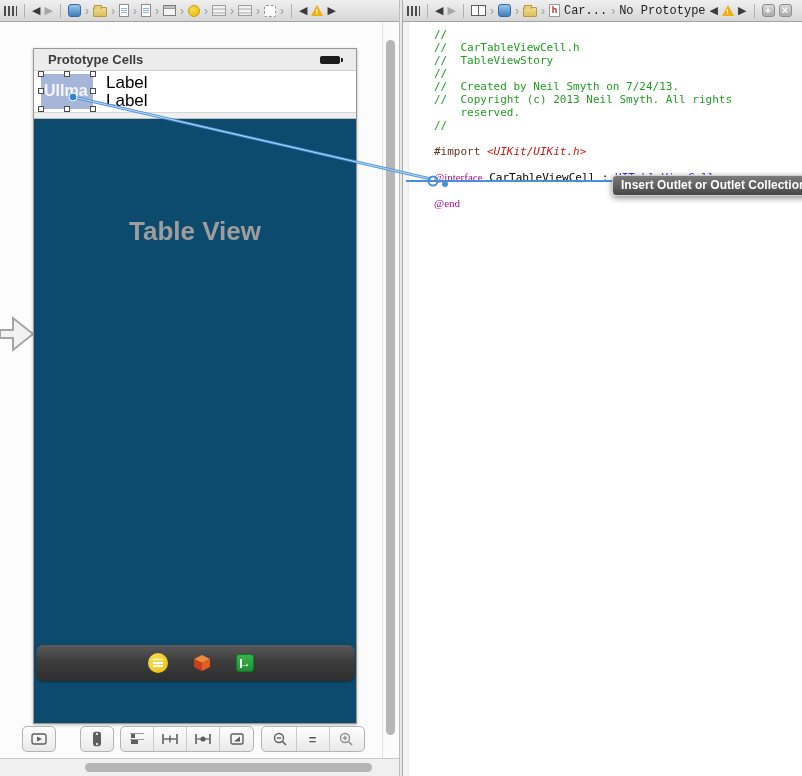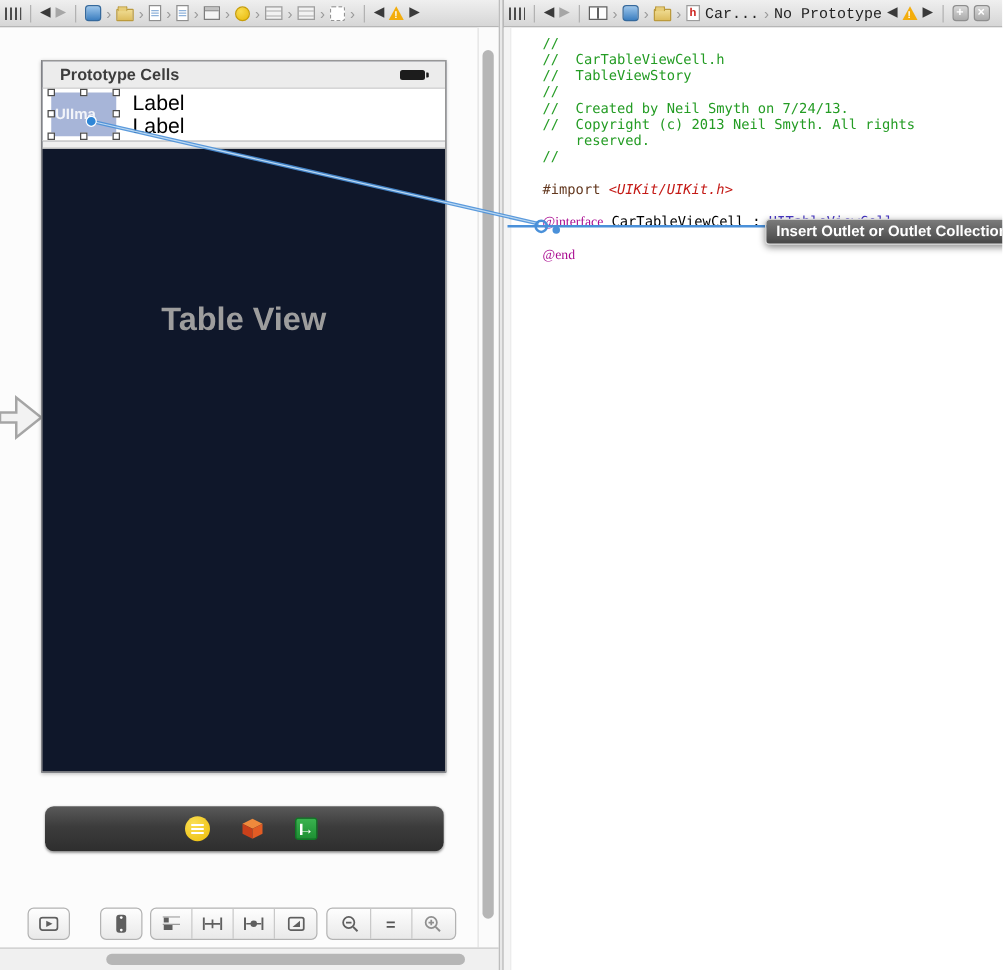--- a/index.html
+++ b/index.html
@@ -44,37 +44,37 @@
     color:#cc1f1a; font-weight:bold; font-size:9px; text-align:center; line-height:11px; }
   .i-warn { width:0; height:0; flex:none; border-left:6px solid transparent; border-right:6px solid transparent;
     border-bottom:11px solid #f3ad0c; position:relative; }
   .i-warn span { position:absolute; left:-2px; top:2px; color:#fff; font-size:8px; font-weight:bold; }
   .mini-btn { width:13px; height:13px; flex:none; border-radius:3px; background:linear-gradient(#d9d9d9,#ababab);
     border:1px solid #8e8e8e; color:#fff; font-size:10px; font-weight:bold; line-height:11px; text-align:center; }
 
   
   .canvas { position:absolute; left:0; top:22px; width:399px; height:736px; background:#fcfcfc; }
 
-  .scene { position:absolute; left:33px; top:26px; width:324px; height:570px;
-    border:1px solid #979797; background:#0f172a; box-shadow:0 1px 3px rgba(0,0,0,.25); }
+  .scene { position:absolute; left:33px; top:26px; width:324px; height:676px;
+    border:1px solid #979797; background:#0c4a6e; box-shadow:0 1px 3px rgba(0,0,0,.25); }
   .scene-header { position:relative; height:22px; background:#ececec; border-bottom:1px solid #cfcfcf;
     font-size:13px; font-weight:bold; color:#3d3d3d; line-height:22px; padding-left:14px; }
   .battery { position:absolute; right:16px; top:7px; width:20px; height:8px; background:#1c1c1c; border-radius:2px; }
   .battery::after { content:""; position:absolute; right:-3px; top:2px; width:2px; height:4px; background:#1c1c1c; border-radius:0 1px 1px 0; }
 
   .cell-row { position:relative; height:42px; background:#ffffff; border-bottom:1px solid #d6d6d6; overflow:visible; }
   .imgview { position:absolute; left:7px; top:3px; width:52px; height:35px; background:#a7b5d8;
-    overflow:hidden; color:rgba(255,255,255,.85); font-weight:bold; font-size:12px; line-height:34px; padding-left:3px; }
+    overflow:hidden; color:rgba(255,255,255,.85); font-weight:bold; font-size:16px; line-height:34px; padding-left:3px; }
   .handle { position:absolute; width:6px; height:6px; background:#fff; border:1px solid #4c4c4c; z-index:5; }
   .cell-label { position:absolute; left:72px; font-size:17px; color:#000; line-height:18px;text-align:right; }
   .lbl1 { top:3px; } .lbl2 { top:21px; }
   .cell-strip { height:6px; background:#efefef; border-bottom:1px solid #bdbdbd; }
 
   .tv-body { position:absolute; left:0; top:71px; right:0; bottom:0; text-align:center; }
-  .tv-title { margin-top:120px; font-size:26px; font-weight:bold; color:#9d9d9d; }
+  .tv-title { margin-top:96px; font-size:26px; font-weight:bold; color:#9d9d9d; }
   .tv-sub { margin-top:6px; font-size:17px; font-weight:600; color:#ababab; }
 
   
   .dock { position:absolute; left:36px; top:623px; width:319px; height:36px; border-radius:7px;
     background:linear-gradient(#5a5a5a,#3c3c3c 45%,#2e2e2e); box-shadow:0 1px 2px rgba(0,0,0,.4);
     display:flex; align-items:center; }
   .dock-icons { position:absolute; left:112px; top:8px; display:flex; gap:25px; align-items:center; }
   .d-ycircle { width:20px; height:20px; border-radius:50%;
     background:radial-gradient(circle at 35% 30%, #fadf55, #edbc05); display:flex; align-items:center; justify-content:center; }
   .d-ycircle .lines { width:10px; height:9px;

